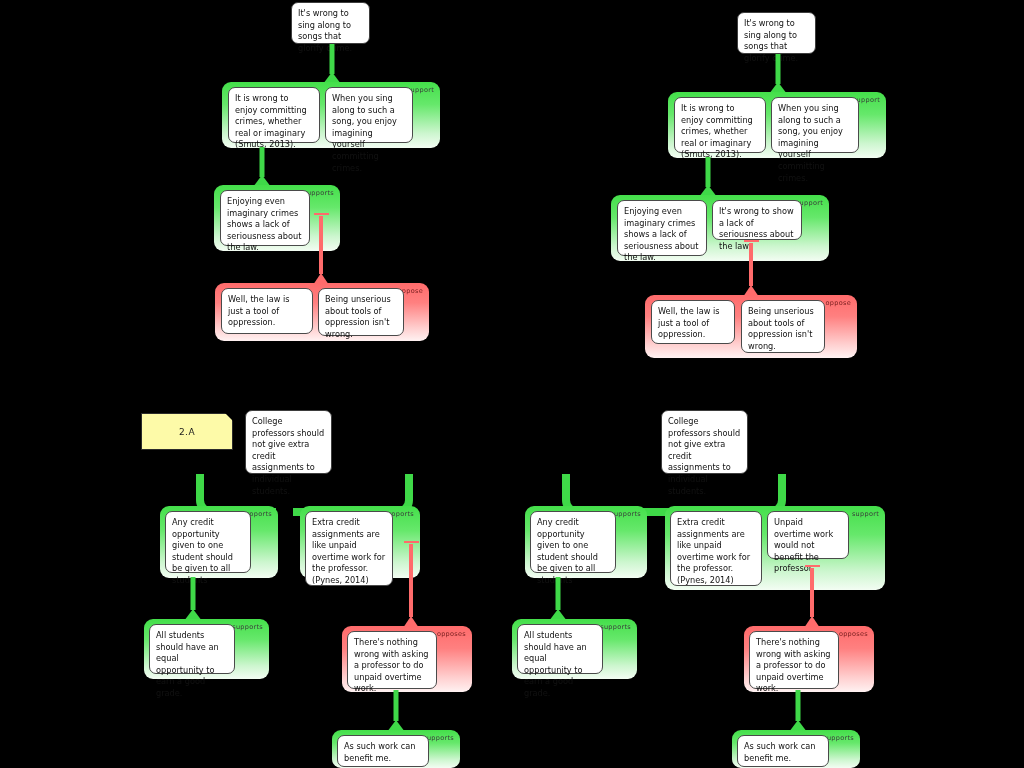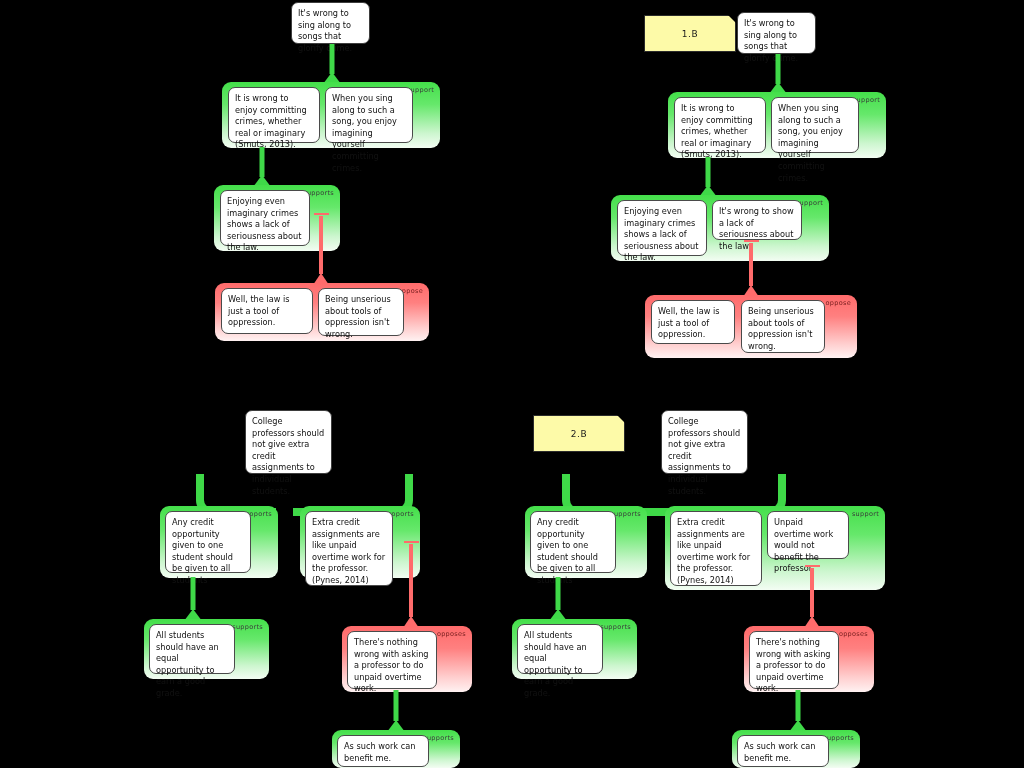--- a/index.html
+++ b/index.html
@@ -115,24 +115,20 @@
 <div class="group oppose" style="left:215px;top:283px;width:214px;height:58px;">
   <span class="glabel">oppose</span>
   <div class="card" style="left:6px;top:5px;width:92px;height:46px;">
     <span>Well, the law is just a tool of oppression.</span>
   </div>
   <div class="card" style="left:103px;top:5px;width:86px;height:48px;">
     <span>Being unserious about tools of oppression isn't wrong.</span>
   </div>
 </div>
 
-<div class="sticky" style="left:644px;top:15px;width:90px;height:35px;">
-  <span>1.B</span>
-  <span class="fold"></span>
-</div>
 
 <div class="card root" style="left:737px;top:12px;width:79px;height:42px;">
   <span>It's wrong to sing along to songs that glorify crime.</span>
 </div>
 
 <div class="trunk green" style="left:768px;top:54px;width:20px;height:40px;">
   <div class="stem" style="top:0;width:5px;height:30px;"></div>
   <div class="flare" style="border-bottom:12px solid #3fd948;"></div>
 </div>
 
@@ -170,20 +166,24 @@
 <div class="group oppose" style="left:645px;top:295px;width:212px;height:63px;">
   <span class="glabel">oppose</span>
   <div class="card" style="left:6px;top:5px;width:84px;height:44px;">
     <span>Well, the law is just a tool of oppression.</span>
   </div>
   <div class="card" style="left:96px;top:5px;width:84px;height:53px;">
     <span>Being unserious about tools of oppression isn't wrong.</span>
   </div>
 </div>
 
+<div class="sticky" style="left:141px;top:413px;width:90px;height:35px;">
+  <span>2.A</span>
+  <span class="fold"></span>
+</div>
 
 <div class="card root" style="left:245px;top:410px;width:87px;height:64px;">
   <span>College professors should not give extra credit assignments to individual students.</span>
 </div>
 
 <div class="arm left" style="left:196px;top:474px;width:72px;height:34px;"></div>
 <div class="arm right" style="left:293px;top:474px;width:112px;height:34px;"></div>
 
 <div class="group support" style="left:160px;top:506px;width:118px;height:72px;">
   <span class="glabel">supports</span>
@@ -229,24 +229,20 @@
   <div class="flare" style="border-bottom:12px solid #3fd948;"></div>
 </div>
 
 <div class="group support" style="left:332px;top:730px;width:128px;height:38px;">
   <span class="glabel">supports</span>
   <div class="card" style="left:5px;top:5px;width:92px;height:32px;">
     <span>As such work can benefit me.</span>
   </div>
 </div>
 
-<div class="sticky" style="left:533px;top:415px;width:90px;height:35px;">
-  <span>2.B</span>
-  <span class="fold"></span>
-</div>
 
 <div class="card root" style="left:661px;top:410px;width:87px;height:64px;">
   <span>College professors should not give extra credit assignments to individual students.</span>
 </div>
 
 <div class="arm left" style="left:562px;top:474px;width:121px;height:34px;"></div>
 <div class="arm right" style="left:722px;top:474px;width:56px;height:34px;"></div>
 
 <div class="group support" style="left:525px;top:506px;width:122px;height:72px;">
   <span class="glabel">supports</span>

